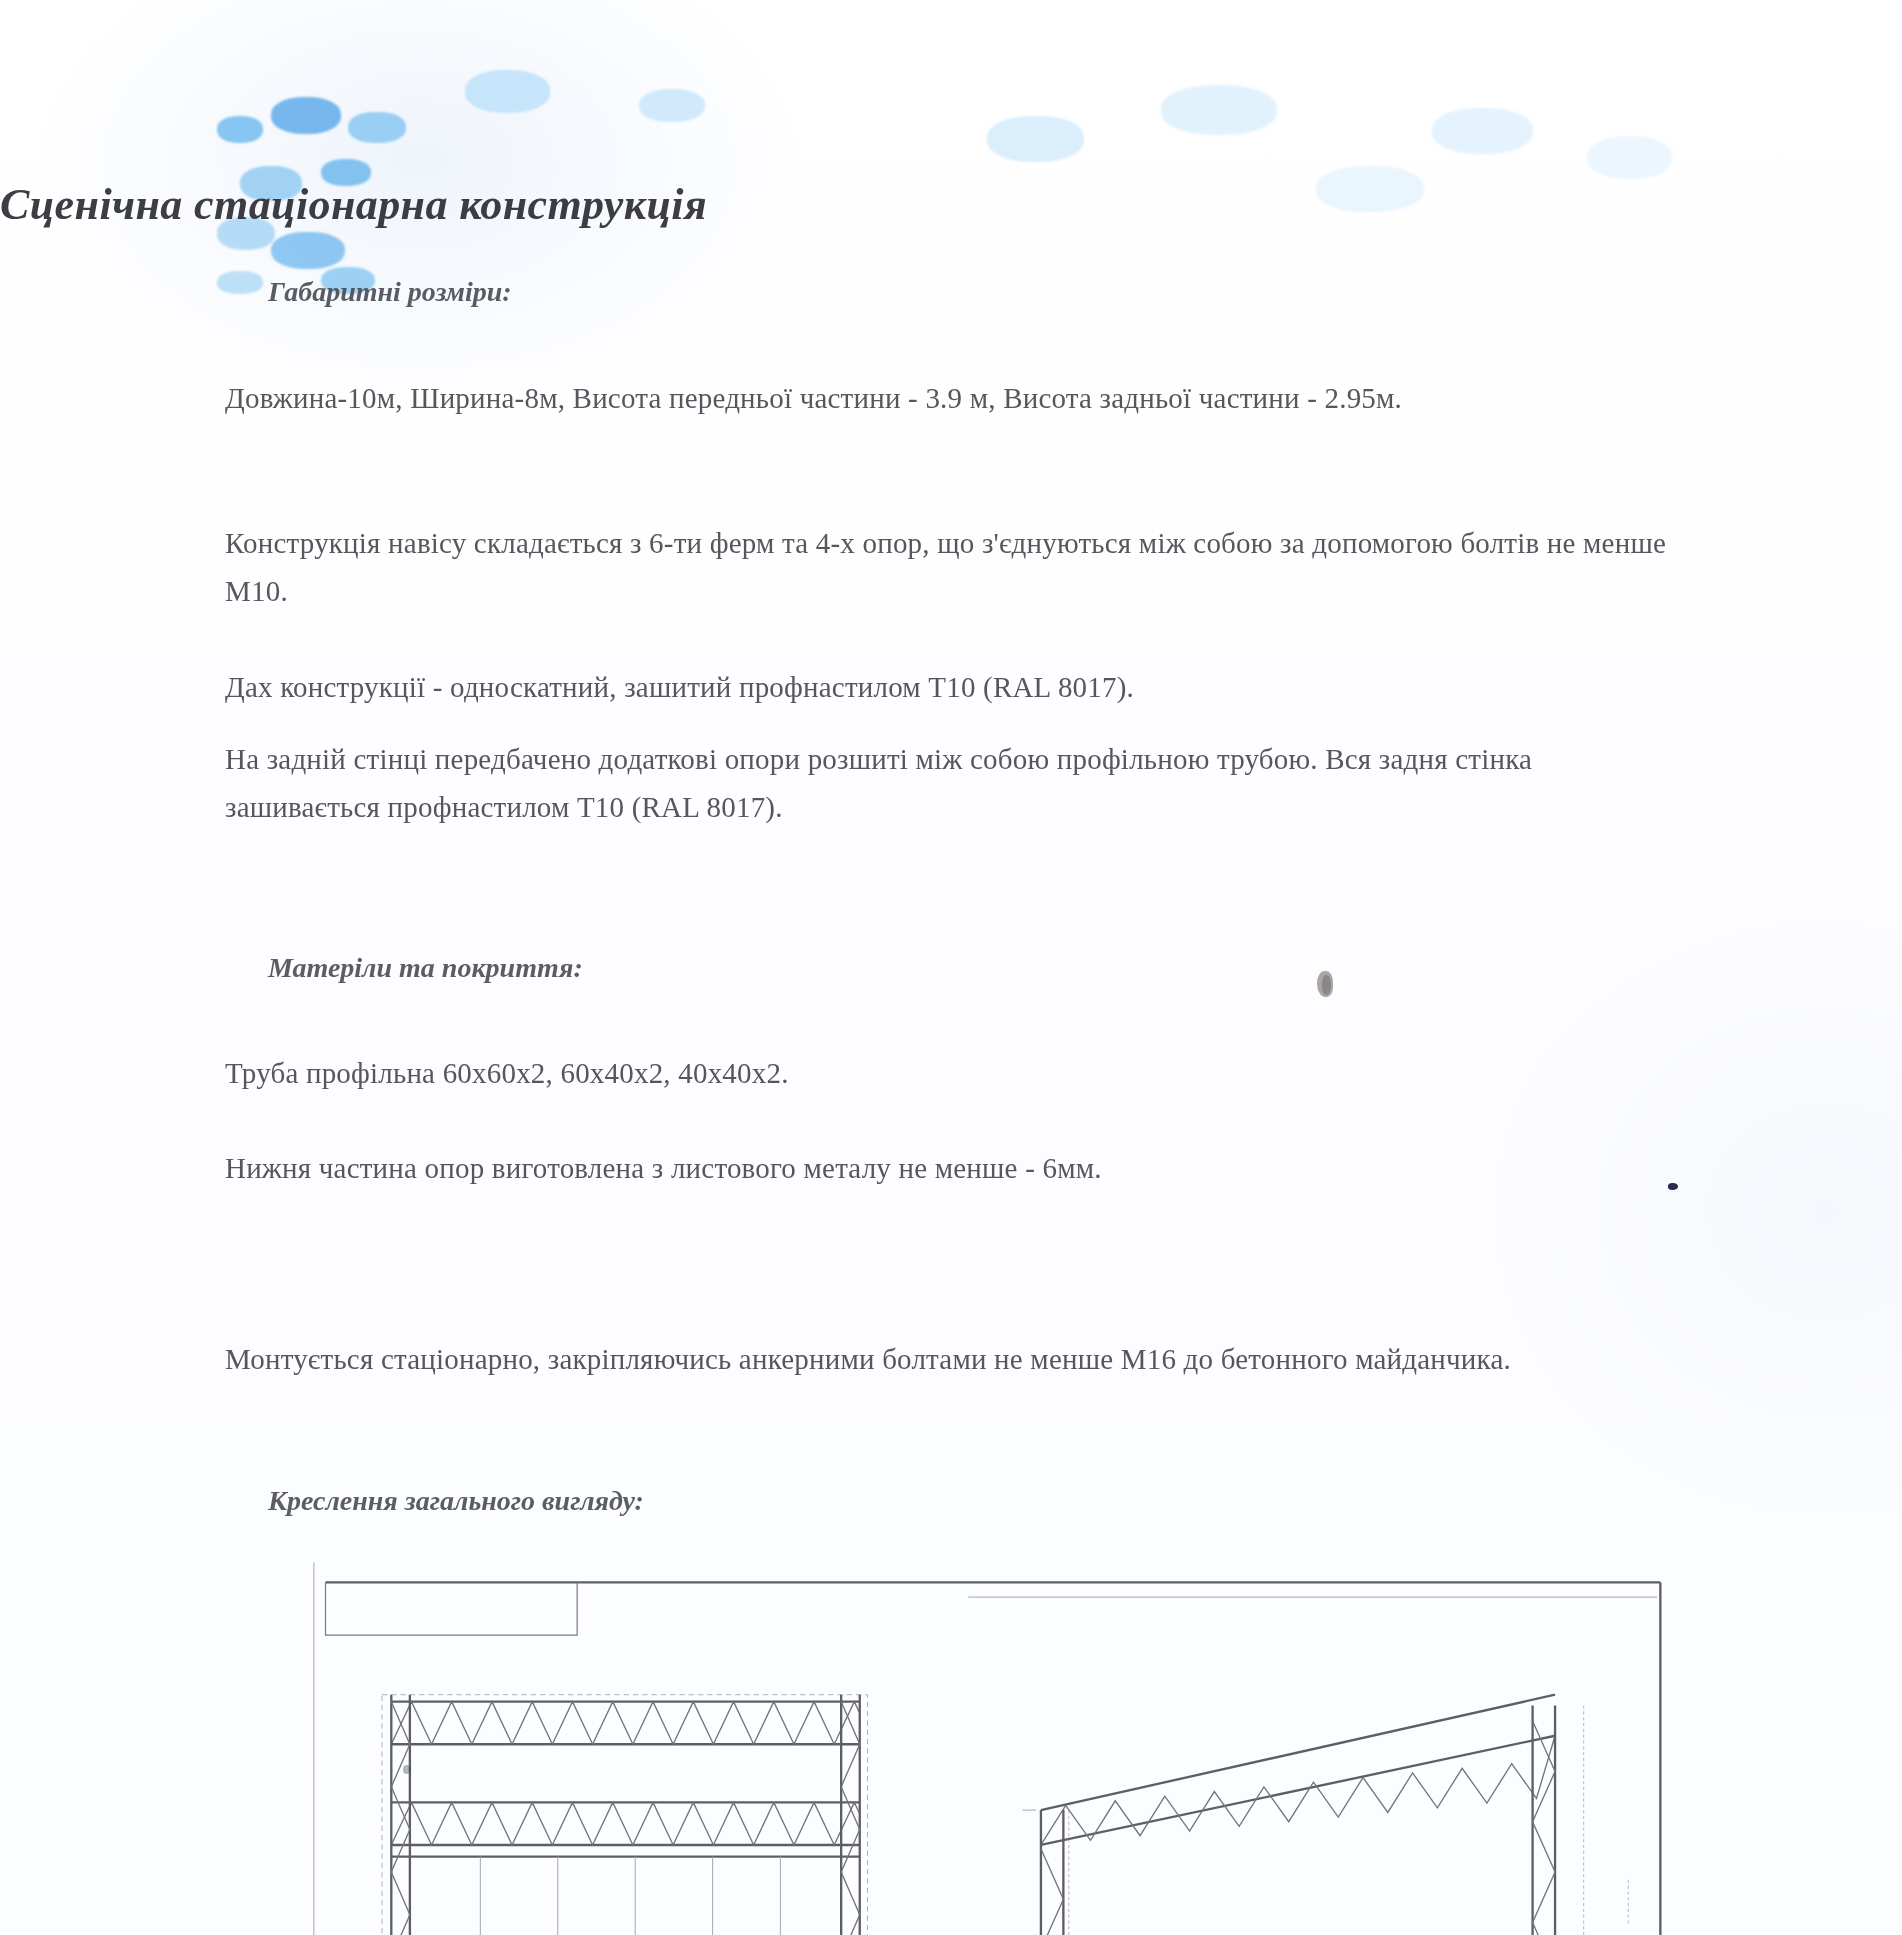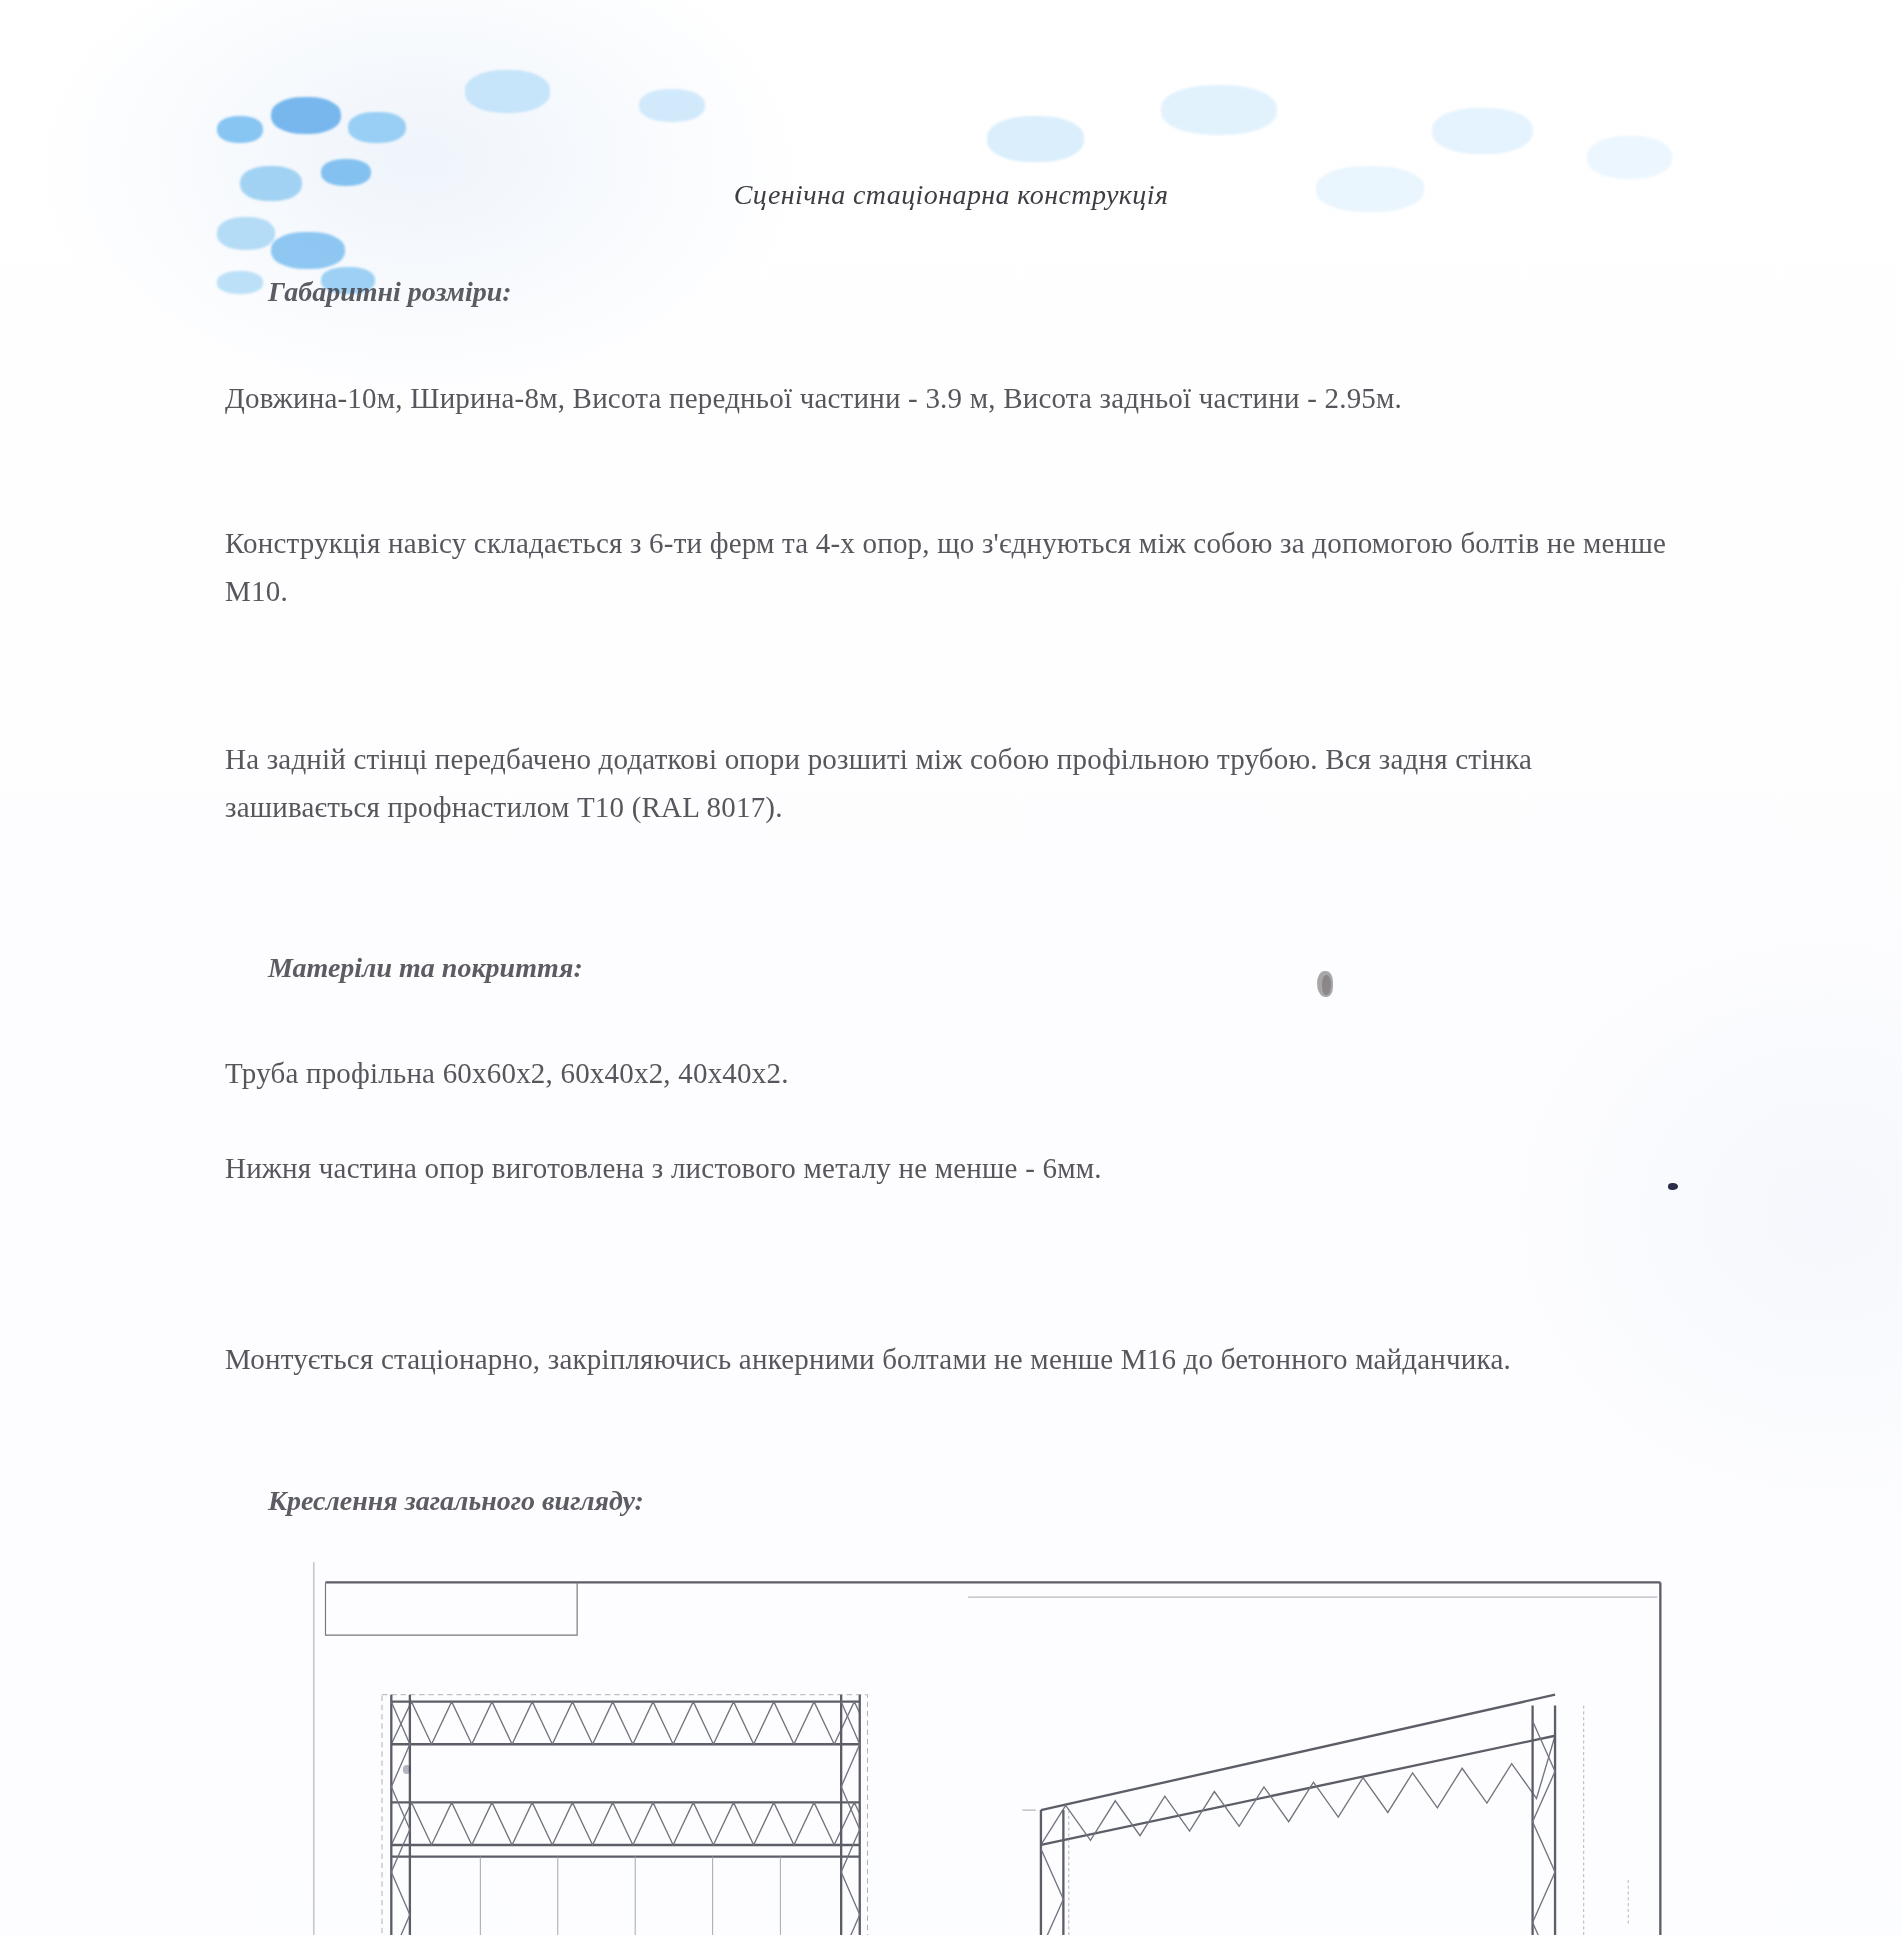--- a/index.html
+++ b/index.html
@@ -54,23 +54,22 @@
     opacity: 0.75;
     pointer-events: none;
   }
 
   
   .doc-title {
     position: absolute;
     left: 0;
     right: 0;
     top: 179px;
-    text-align: center;
-    font-size: 28px;
-    font-weight: normal;
+    font-size: 44px;
+    font-weight: bold;
     font-style: italic;
     letter-spacing: 0.4px;
     color: #2f2f36;
     font-family: "Liberation Serif", "DejaVu Serif", serif;
     opacity: 0.93;
   }
 
   .section-head {
     position: absolute;
     font-size: 28px;
@@ -138,20 +137,21 @@
   <div class="ink-spot" style="left:403px; top:1765px; width:7.7px; height:8.5px; opacity:0.35;"></div>
 
   <div class="doc-title">Сценічна стаціонарна конструкція</div>
 
   <div class="section-head" style="left:225px; top:276px;">Габаритні розміри:</div>
 
   <div class="para" style="left:225px; top:374px; width:1467px;">Довжина-10м, Ширина-8м, Висота передньої частини - 3.9 м, Висота задньої частини - 2.95м.</div>
 
   <div class="para" style="left:225px; top:519px; width:1467px;">Конструкція навісу складається з 6-ти ферм та 4-х опор, що з'єднуються між собою за допомогою болтів не менше М10.</div>
 
+  <div class="para" style="left:225px; top:663px; width:1467px;">Дах конструкції - односкатний, зашитий профнастилом Т10 (RAL 8017).</div>
 
   <div class="para" style="left:225px; top:735px; width:1440px;">На задній стінці передбачено додаткові опори розшиті між собою профільною трубою. Вся задня стінка зашивається профнастилом Т10 (RAL 8017).</div>
 
   <div class="section-head" style="left:225px; top:952px;text-align:right;">Матеріли та покриття:</div>
 
   <div class="para" style="left:225px; top:1049px; width:1467px;">Труба профільна 60х60х2, 60х40х2, 40х40х2.</div>
 
   <div class="para" style="left:225px; top:1144px; width:1467px;">Нижня частина опор виготовлена з листового металу не менше - 6мм.</div>
 
 

